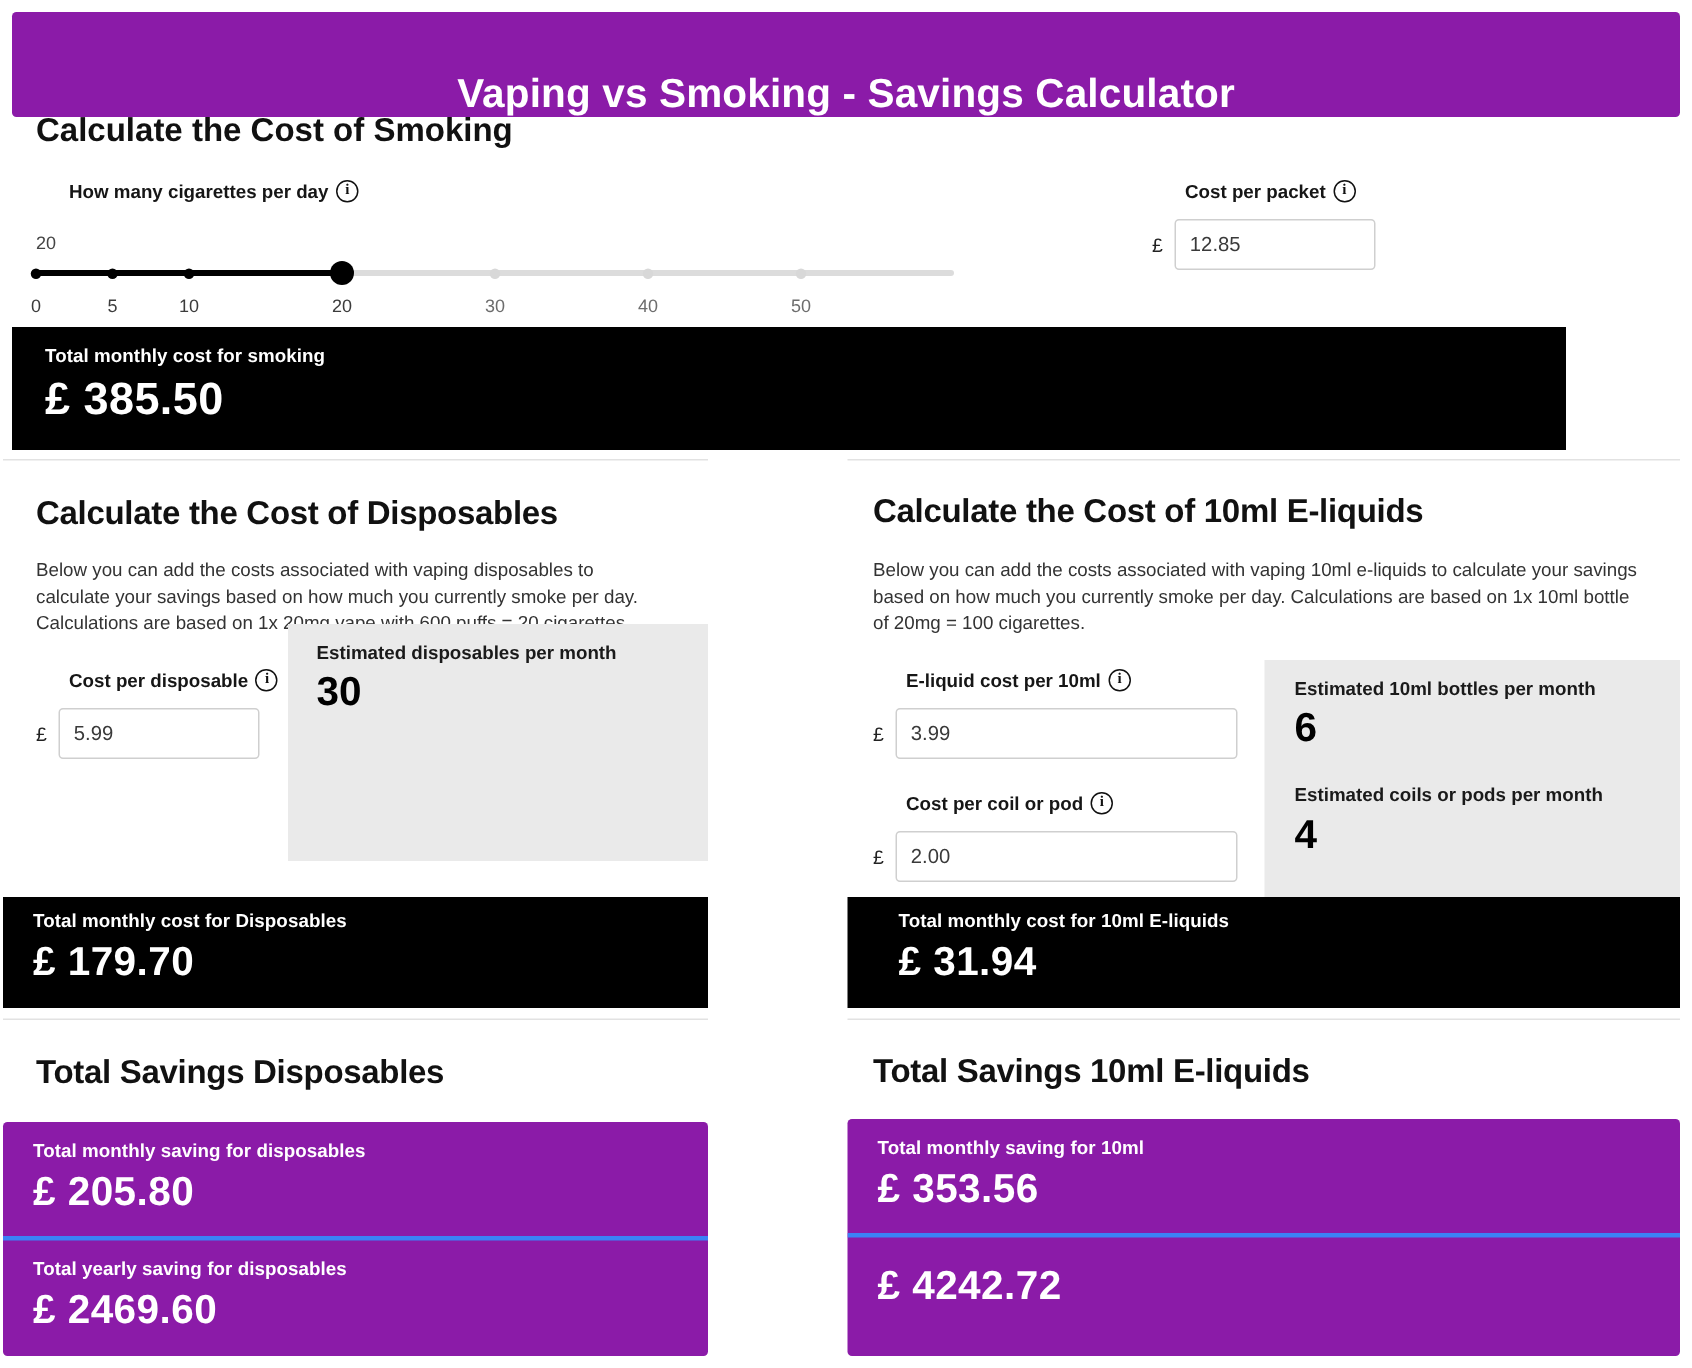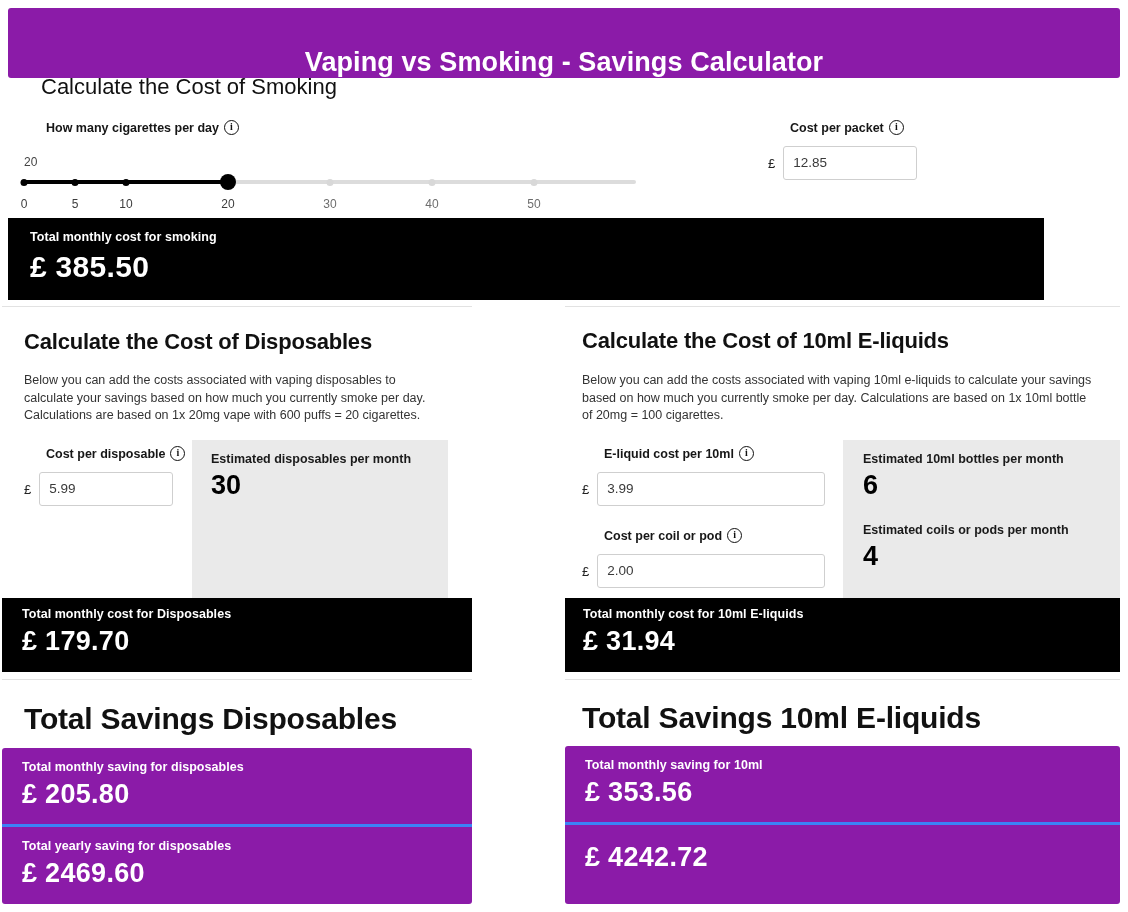--- a/index.html
+++ b/index.html
@@ -40,23 +40,22 @@
     font-weight: bold;
     letter-spacing: 0.1px;
     font-family: "Liberation Sans", sans-serif;
   }
 
   .smoking-heading {
     position: absolute;
     left: 24px;
     top: 74px;
     font-size: 22px;
-    font-weight: normal;
+    font-weight: bold;
     color: #111111;
-    margin-left: 17px;
   }
 
   
   .field-label {
     font-size: 12.5px;
     font-weight: bold;
     color: #161616;
     display: flex;
     align-items: center;
     gap: 5px;
@@ -220,21 +219,21 @@
     width: 470px;
     height: 74px;
     padding-left: 20px;
     padding-top: 9px;
   }
   #eliquids-total-bar {
     left: 565px;
     top: 598px;
     width: 555px;
     height: 74px;
-    padding-left: 18px;
+    padding-left: 34px;
     padding-top: 9px;
   }
   #disposables-total-bar .bar-amount,
   #eliquids-total-bar .bar-amount {
     font-size: 27px;
     margin-top: 5px;
   }
 
   
   .col-head {
@@ -266,21 +265,21 @@
     font-size: 27px;
     font-weight: bold;
     color: #000000;
     margin-top: 6px;
     line-height: 1;
   }
 
   
   .savings-heading {
     position: absolute;
-    font-size: 30px;
+    font-size: 22px;
     font-weight: bold;
     color: #111111;
     letter-spacing: -0.2px;
   }
   .purple-box {
     position: absolute;
     background: #8B1BA8;
     box-sizing: border-box;
     border-radius: 3px;
     overflow: hidden;
@@ -367,21 +366,21 @@
     <div class="bar-label">Total monthly cost for smoking</div>
     <div class="bar-amount">£ 385.50</div>
   </div>
 
   <div class="thin-sep" style="left:2px; top:306px; width:470px;"></div>
   <div class="thin-sep" style="left:565px; top:306px; width:555px;"></div>
 
   <div class="col-head" style="left:24px; top:329px;">Calculate the Cost of Disposables</div>
   <div class="col-desc" style="left:24px; top:372px; width:424px;">Below you can add the costs associated with vaping disposables to calculate your savings based on how much you currently smoke per day. Calculations are based on 1x 20mg vape with 600 puffs = 20 cigarettes.</div>
 
-  <div class="grey-panel" style="left:192px; top:440px; width:256px; height:158px; padding:12px 16px 0 19px;">
+  <div class="grey-panel" style="left:192px; top:416px; width:280px; height:158px; padding:12px 16px 0 19px;">
     <div class="est-label">Estimated disposables per month</div>
     <div class="est-value">30</div>
   </div>
 
   <div style="position:absolute; left:24px; top:446px;">
     <div class="field-label">
       <span>Cost per disposable</span>
       <span class="info-icon"></span>
     </div>
     <div class="money-row">

